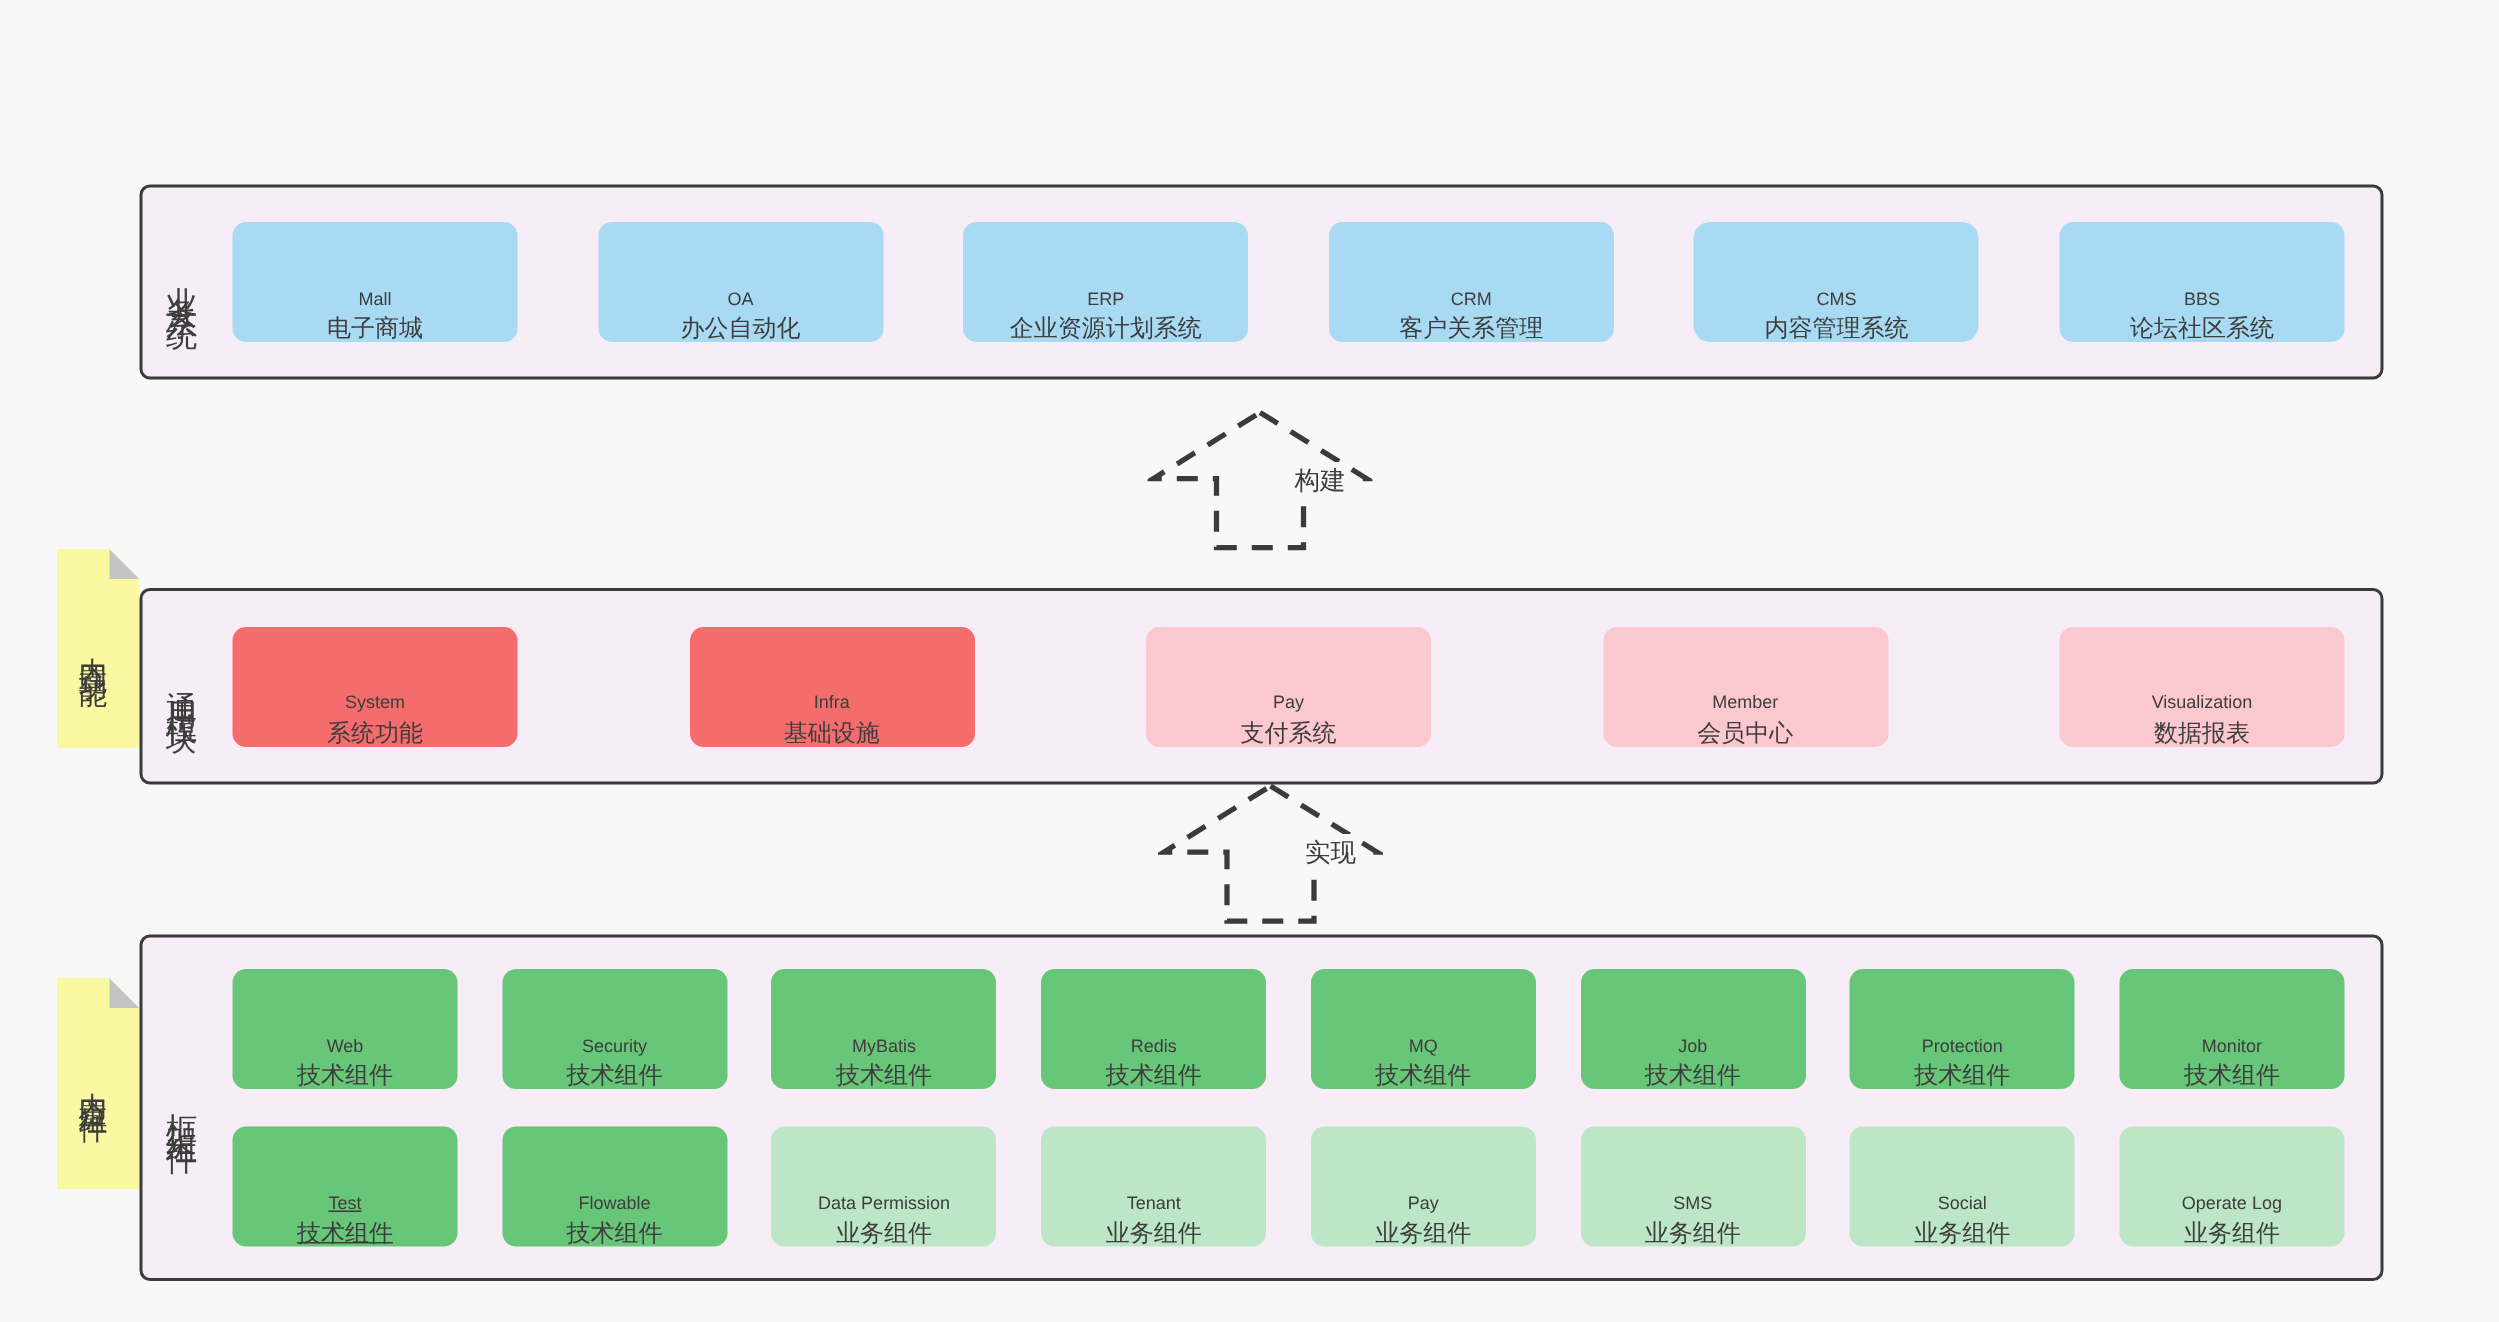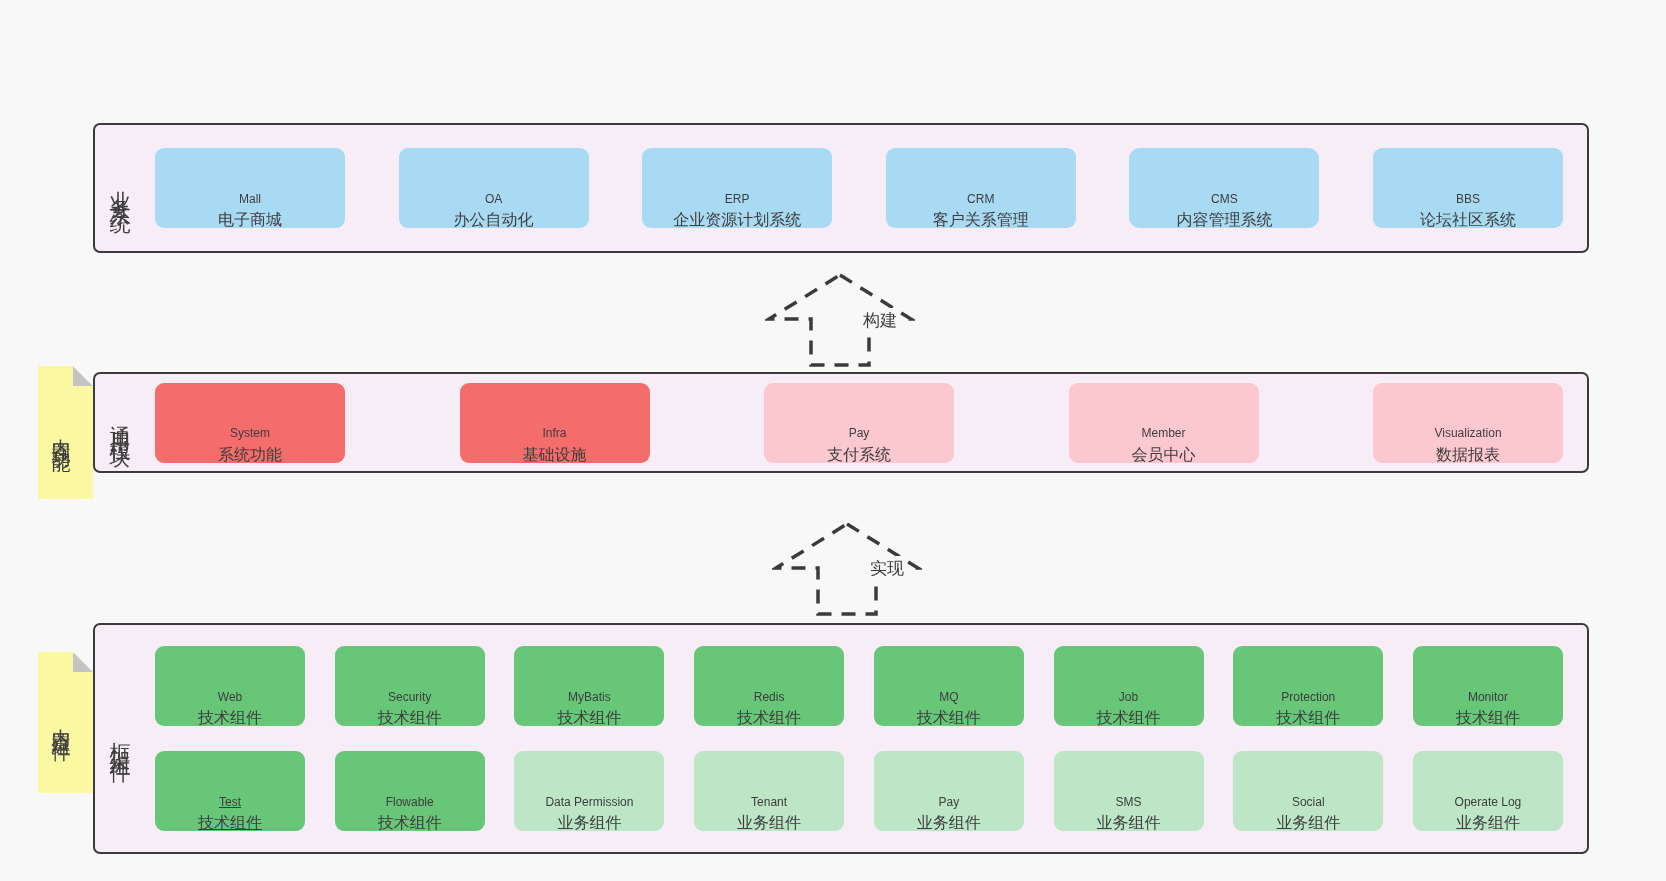--- a/index.html
+++ b/index.html
@@ -7,21 +7,21 @@
     --blue:#a9daf3; --red:#f56c6c; --pink:#fcc8d0; --green:#68c679;
     --lightgreen:#bce6c5; --yellow:#fbf8a2; --fold:#c4c4c4; --text:#3d3d3d;
   }
   *{margin:0;padding:0;box-sizing:border-box}
   html,body{background:var(--page-bg);font-family:"Liberation Sans","DejaVu Sans",sans-serif;}
   .canvas{position:relative;width:1666px;height:881px;background:var(--page-bg);overflow:hidden;}
 
   .band{position:absolute;left:93px;width:1496px;background:var(--band-bg);
         border:2px solid var(--band-border);border-radius:7px;z-index:2;}
   .band-0{top:123px;height:130px;}
-  .band-1{top:372px;height:101px;}
+  .band-1{top:392px;height:131px;}
   .band-2{top:623px;height:231px;}
 
   .band-label{position:absolute;left:15px;top:50%;transform:translateY(-50%);
         writing-mode:vertical-rl;text-orientation:upright;letter-spacing:7px;
         font-size:21px;color:var(--text);line-height:1;}
 
   .rows{position:absolute;left:60px;right:24px;top:0;bottom:0;
         display:flex;flex-direction:column;justify-content:center;gap:25px;}
   .box-row{display:flex;justify-content:space-between;}
 

